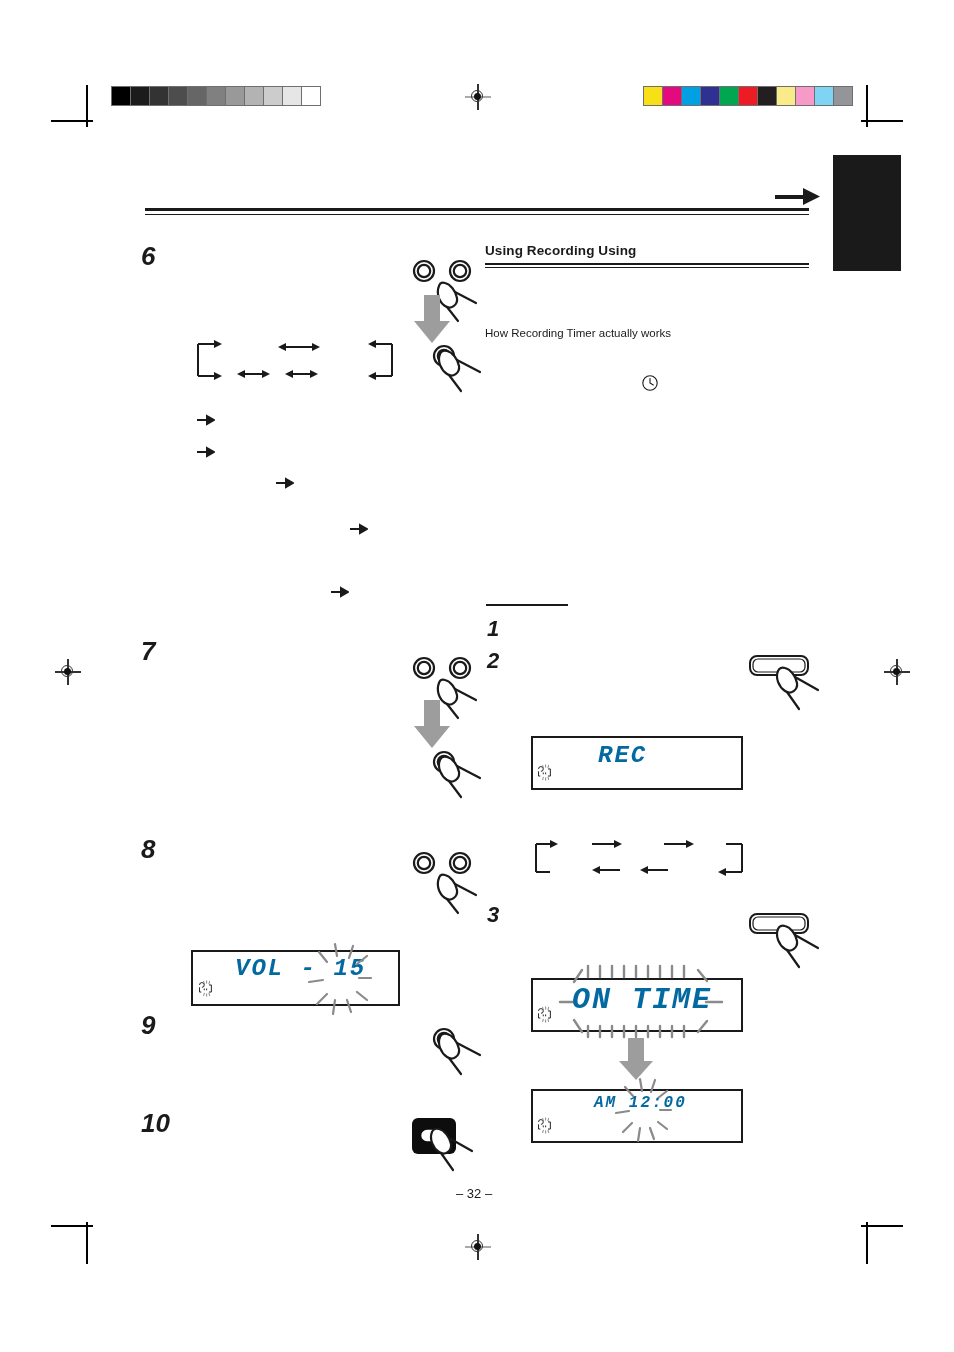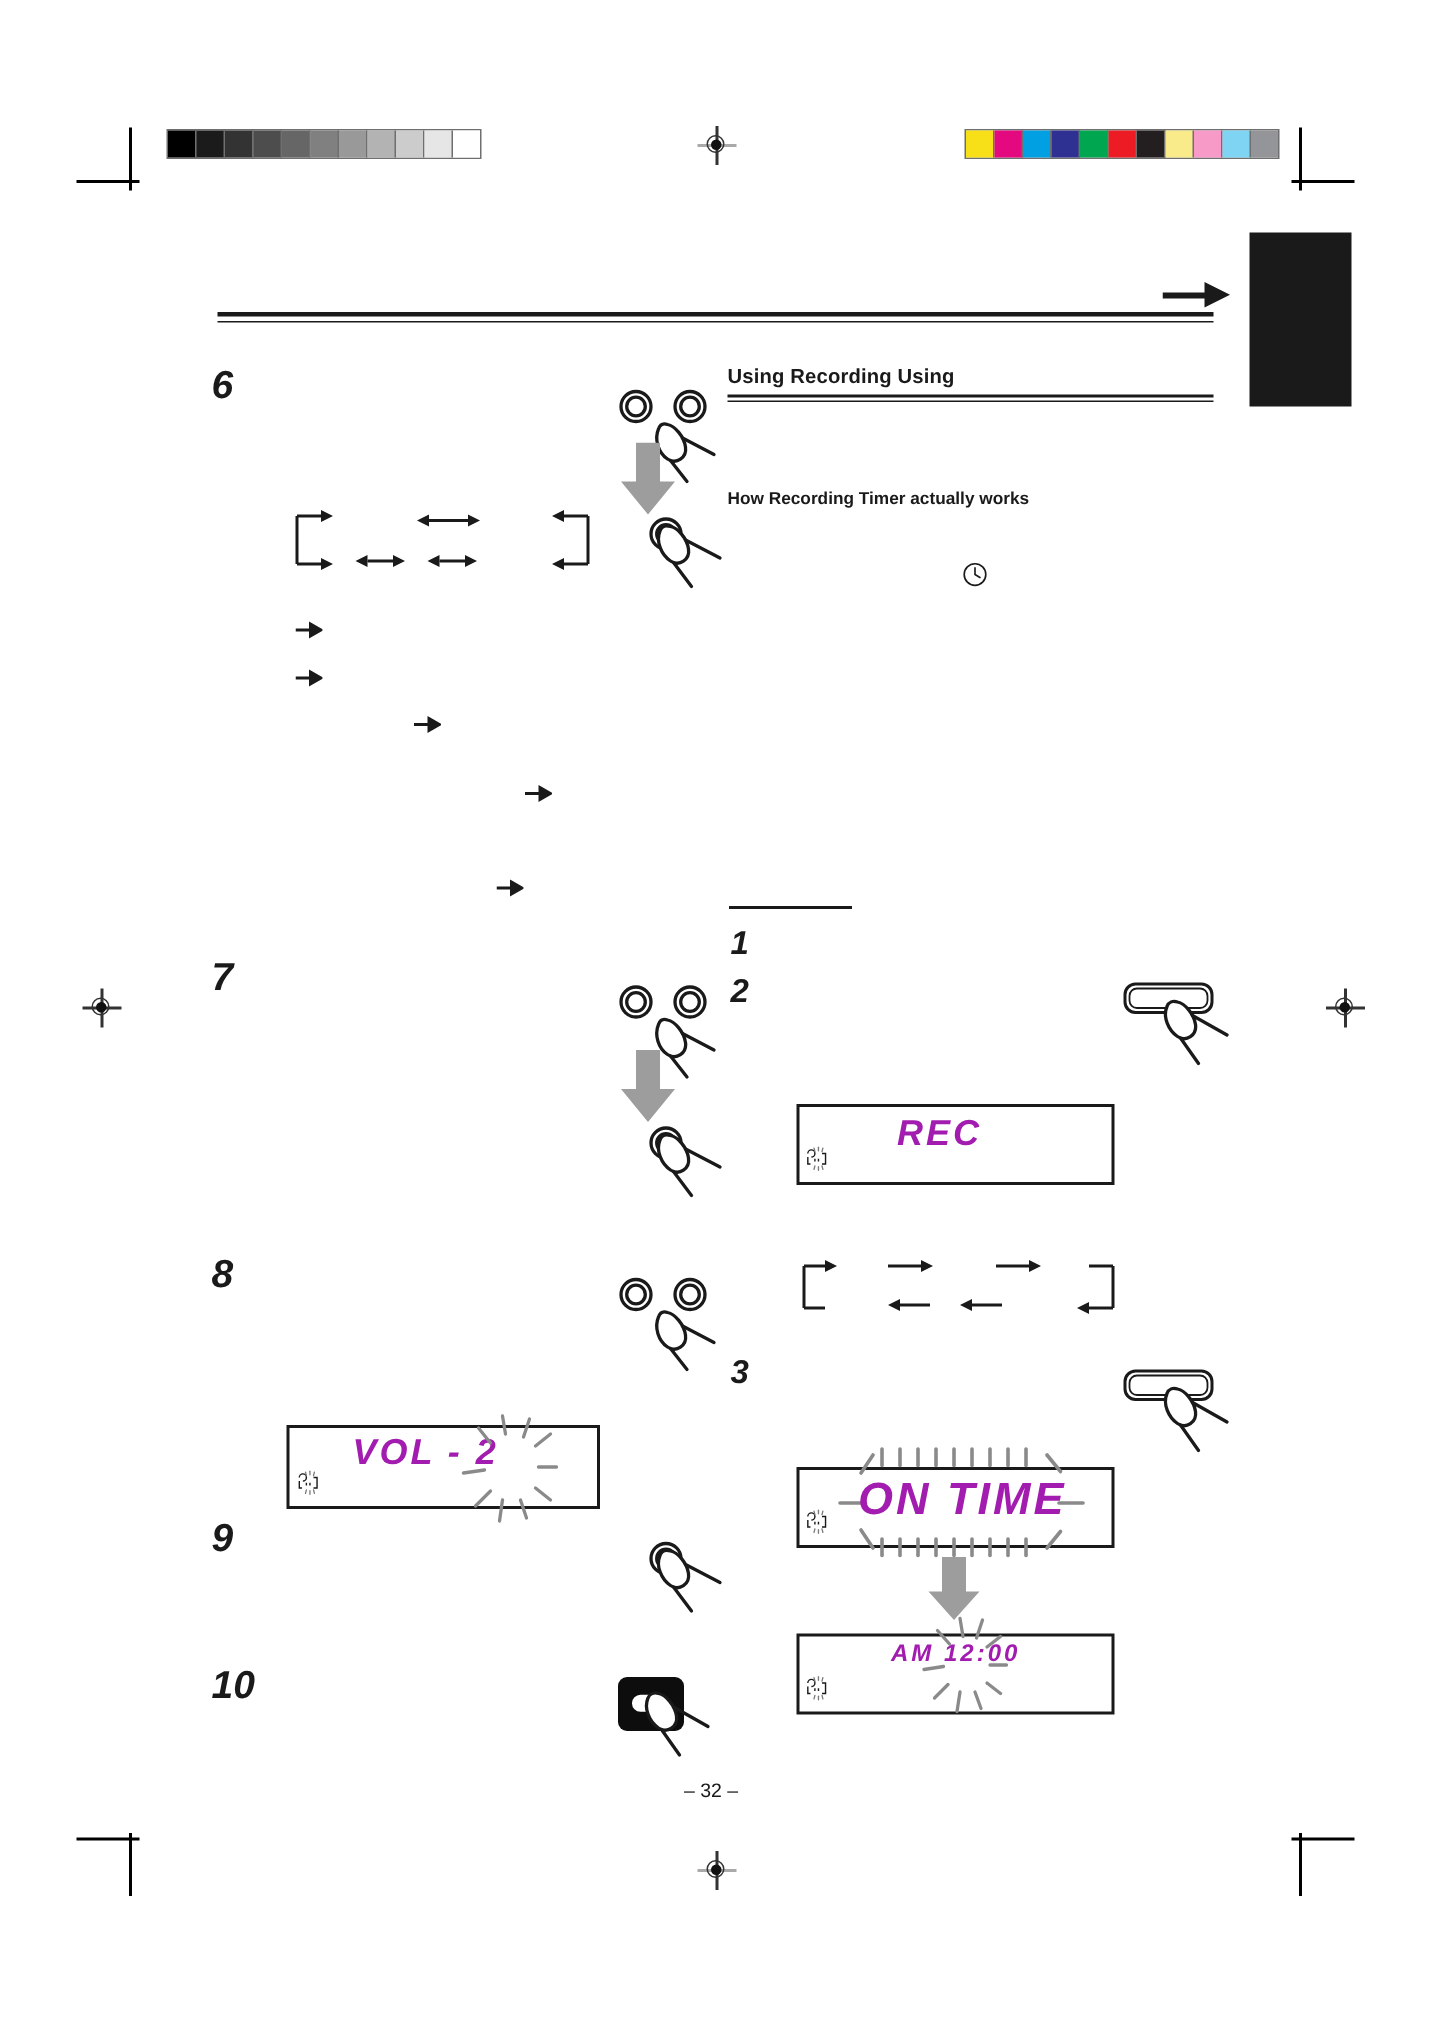--- a/index.html
+++ b/index.html
@@ -94,21 +94,21 @@
     white-space: nowrap;
   }
   .section-underline {
     position: absolute;
     border-top: 2.2px solid #1a1a1a;
     border-bottom: 1px solid #1a1a1a;
     height: 2px;
   }
   .sub-title {
     position: absolute;
-    font-weight: bold;
+    font-weight: normal;
     font-size: 11.5px;
     color: #1a1a1a;
     white-space: nowrap;
   }
 
   
   .step-num {
     position: absolute;
     font-weight: bold;
     font-style: italic;
@@ -127,24 +127,24 @@
 
   
   .lcd {
     position: absolute;
     border: 2px solid #1a1a1a;
     background: #ffffff;
     box-sizing: border-box;
   }
   .lcd-text {
     position: absolute;
-    font-family: Liberation Sans, sans-serif;
+    font-family: Liberation Mono, monospace;
     font-style: italic;
     font-weight: bold;
-    color: #a21caf;
+    color: #0369a1;
     white-space: nowrap;
     letter-spacing: 2px;
   }
   .timer-icon {
     position: absolute;
     width: 26px;
     height: 17px;
   }
 
   
@@ -475,21 +475,21 @@
       <path d="M22 6 l0 -4 l8 4 l-8 4 z"></path>
       <path d="M86 6 l0 -4 l8 4 l-8 4 z"></path>
       <path d="M158 6 l0 -4 l8 4 l-8 4 z"></path>
       <path d="M72 32 l0 -4 l-8 4 l8 4 z"></path>
       <path d="M120 32 l0 -4 l-8 4 l8 4 z"></path>
       <path d="M198 34 l0 -4 l-8 4 l8 4 z"></path>
     </g>
   </svg>
 
   <div class="lcd" style="left:191px; top:950px; width:209px; height:56px;"></div>
-  <div class="lcd-text" style="left:235px; top:955px; font-size:24px;">VOL - 2</div>
+  <div class="lcd-text" style="left:235px; top:955px; font-size:24px;">VOL - 15</div>
   <svg class="blink" style="left:305px; top:938px;" width="76" height="82" viewBox="0 0 76 82">
     <g stroke="#8a8a8a" stroke-width="2.2" stroke-linecap="round" fill="none">
       <path d="M14 14 L22 24"></path>
         <path d="M30 6 L32 18"></path>
         <path d="M48 8 L44 20"></path>
       <path d="M62 18 L52 26"></path>
         <path d="M66 40 L54 40"></path>
         <path d="M62 62 L52 54"></path>
       <path d="M46 74 L42 62"></path>
         <path d="M28 76 L30 62"></path>

